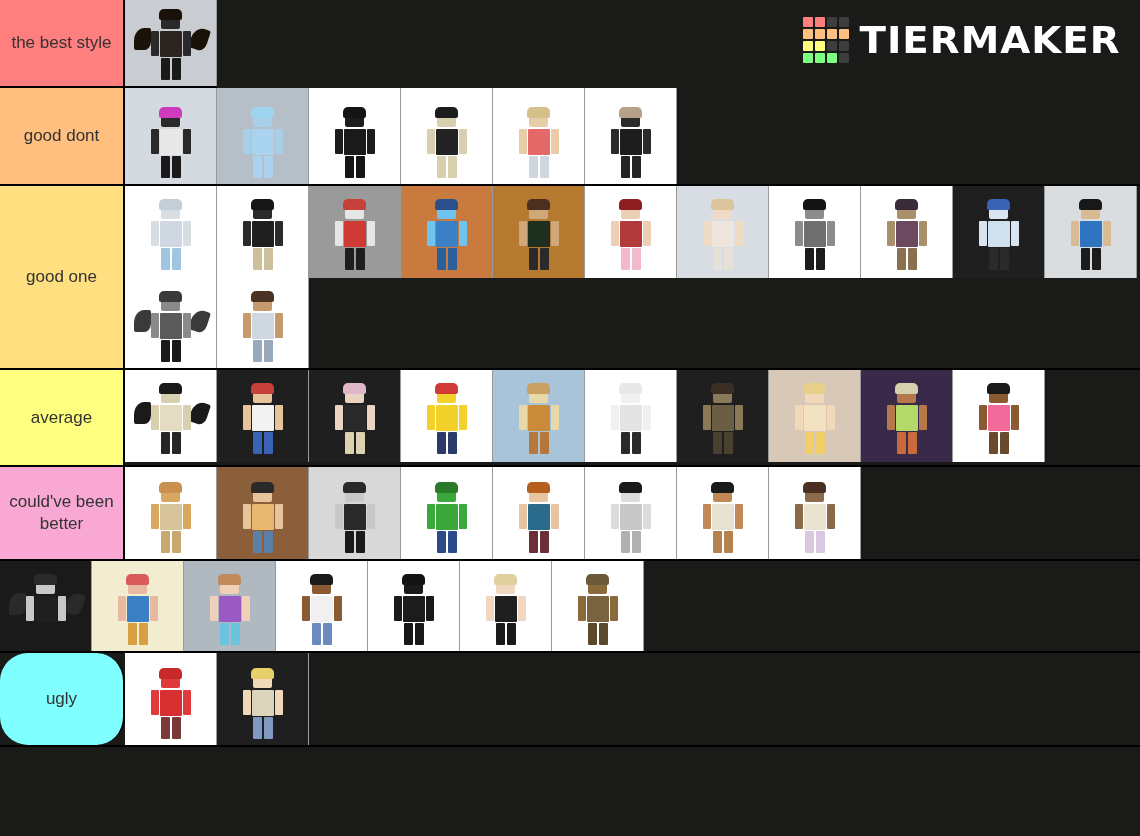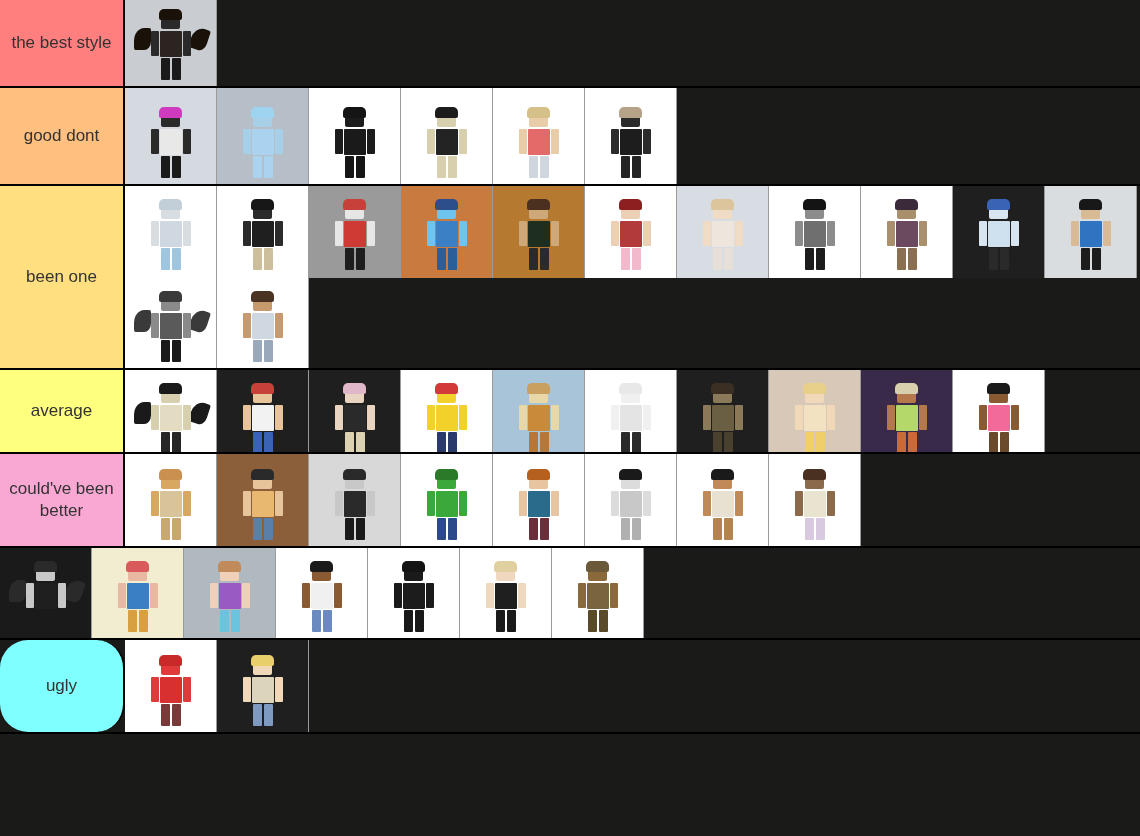--- a/index.html
+++ b/index.html
@@ -181,20 +181,43 @@
     border-radius: 60% 10% 40% 10%;
   }
   .fig .wing.l { left: -14px; transform: rotate(-18px) scaleX(-1); }
   .fig .wing.r { right: -14px; transform: rotate(18deg); }
 </style>
 </head>
 <body>
 
 <div id="app">
 
+  <div class="header" style="z-index: 5;">
+    <div class="logo">
+      <div class="logo-grid">
+          <i style="background: rgb(255, 127, 127);"></i>
+          <i style="background: rgb(255, 127, 127);"></i>
+          <i style="background: rgb(61, 61, 61);"></i>
+          <i style="background: rgb(61, 61, 61);"></i>
+          <i style="background: rgb(255, 191, 127);"></i>
+          <i style="background: rgb(255, 191, 127);"></i>
+          <i style="background: rgb(255, 191, 127);"></i>
+          <i style="background: rgb(255, 191, 127);"></i>
+          <i style="background: rgb(255, 255, 127);"></i>
+          <i style="background: rgb(255, 255, 127);"></i>
+          <i style="background: rgb(61, 61, 61);"></i>
+          <i style="background: rgb(61, 61, 61);"></i>
+          <i style="background: rgb(127, 255, 127);"></i>
+          <i style="background: rgb(127, 255, 127);"></i>
+          <i style="background: rgb(127, 255, 127);"></i>
+          <i style="background: rgb(61, 61, 61);"></i>
+        </div>
+      <div class="logo-word">TIERMAKER</div>
+    </div>
+  </div>
 
   <div id="tier-list" style="position: absolute; left: 0px; top: 0px; width: 1140px;">
       <div class="tier-row" style="height: 88px;">
         <div class="tier-label" style="background: rgb(255, 127, 127);">the best style</div>
         <div class="tier-items">
           <div class="item" style="width: 92px; height: 88px; background: rgb(201, 204, 209);">
             <div class="thumb">
               <div class="fig" style="transform: scale(1); transform-origin: center bottom;">
                 <div class="wing l" style="background: rgb(26, 18, 8);"></div>
                 <div class="wing r" style="background: rgb(26, 18, 8);"></div>
@@ -287,21 +310,21 @@
                 <div class="leg r" style="background: rgb(36, 36, 36);"></div>
                 <div class="torso" style="background: rgb(29, 29, 29);"></div>
                 <div class="head" style="background: rgb(43, 43, 43);"></div>
                 <div class="hair" style="background: rgb(181, 162, 136);"></div>
               </div>
             </div>
           </div>
         </div>
       </div>
       <div class="tier-row" style="height: 184px;">
-        <div class="tier-label" style="background: rgb(255, 223, 127);">been one</div>
+        <div class="tier-label" style="background: rgb(255, 223, 127);">good one</div>
         <div class="tier-items">
           <div class="item" style="width: 92px; height: 92px; background: rgb(255, 255, 255);">
             <div class="thumb">
               <div class="fig" style="transform: scale(1); transform-origin: center bottom;">
                 <div class="arm l" style="background: rgb(216, 221, 226);"></div>
                 <div class="arm r" style="background: rgb(216, 221, 226);"></div>
                 <div class="leg l" style="background: rgb(159, 198, 224);"></div>
                 <div class="leg r" style="background: rgb(159, 198, 224);"></div>
                 <div class="torso" style="background: rgb(207, 216, 224);"></div>
                 <div class="head" style="background: rgb(216, 221, 226);"></div>
@@ -462,21 +485,21 @@
                 <div class="leg l" style="background: rgb(154, 168, 188);"></div>
                 <div class="leg r" style="background: rgb(154, 168, 188);"></div>
                 <div class="torso" style="background: rgb(207, 216, 224);"></div>
                 <div class="head" style="background: rgb(199, 154, 109);"></div>
                 <div class="hair" style="background: rgb(74, 51, 34);"></div>
               </div>
             </div>
           </div>
         </div>
       </div>
-      <div class="tier-row" style="height: 84px;">
+      <div class="tier-row" style="height: 97px;">
         <div class="tier-label" style="background: rgb(255, 255, 127);">average</div>
         <div class="tier-items">
           <div class="item" style="width: 92px; height: 92px; background: rgb(255, 255, 255);">
             <div class="thumb">
               <div class="fig" style="transform: scale(1); transform-origin: center bottom;">
                 <div class="wing l" style="background: rgb(26, 26, 26);"></div>
                 <div class="wing r" style="background: rgb(26, 26, 26);"></div>
                 <div class="arm l" style="background: rgb(216, 207, 174);"></div>
                 <div class="arm r" style="background: rgb(216, 207, 174);"></div>
                 <div class="leg l" style="background: rgb(38, 38, 38);"></div>

